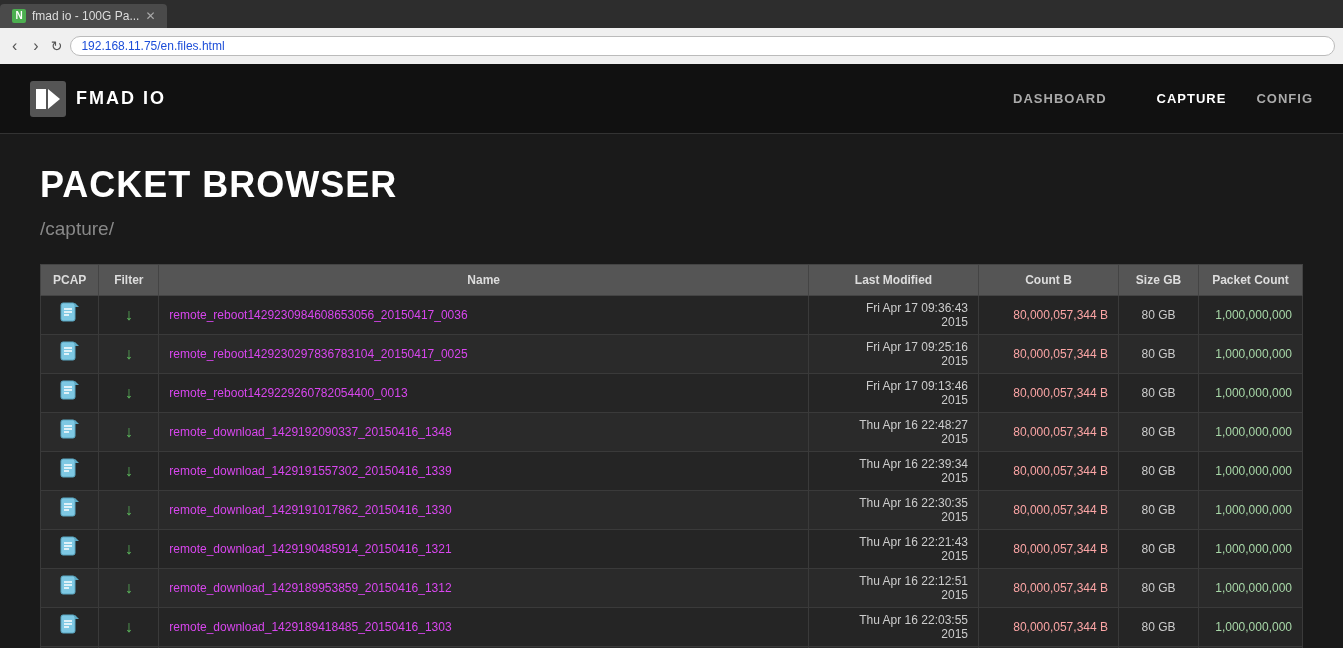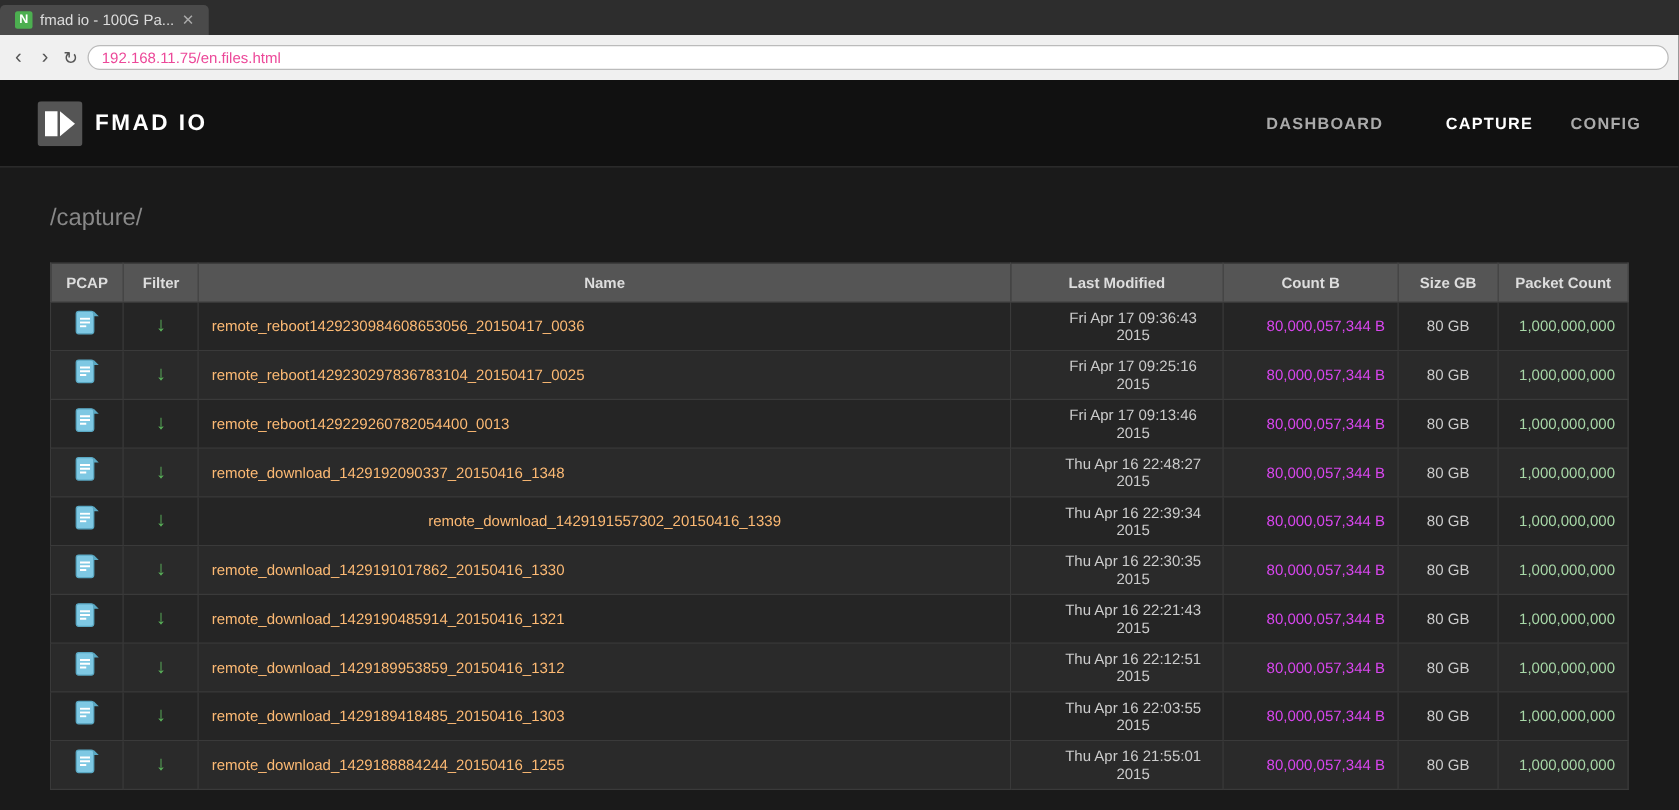--- a/index.html
+++ b/index.html
@@ -9,21 +9,21 @@
     .browser-chrome { background: #3a3a3a; }
     .tab-bar { background: #2d2d2d; display: flex; align-items: center; padding: 4px 0 0 0; height: 28px; }
     .tab { background: #4a4a4a; color: #ddd; padding: 4px 12px; font-size: 12px; display: flex; align-items: center; gap: 6px; height: 24px; border-radius: 4px 4px 0 0; }
     .tab-favicon { width: 14px; height: 14px; background: #4CAF50; display: inline-block; border-radius: 2px; font-size: 10px; color: white; text-align: center; line-height: 14px; font-weight: bold; }
     .tab-close { color: #aaa; cursor: pointer; }
     .nav-bar { background: #f0f0f0; display: flex; align-items: center; padding: 4px 8px; gap: 8px; height: 36px; }
     .nav-btn { background: none; border: none; cursor: pointer; font-size: 16px; color: #555; padding: 2px 4px; }
     .nav-btn:disabled { color: #bbb; }
     .reload-btn { font-size: 14px; color: #555; background: none; border: none; cursor: pointer; }
     .address-bar { flex: 1; background: white; border: 1px solid #bbb; border-radius: 12px; padding: 2px 10px; font-size: 12px; color: #333; display: flex; align-items: center; gap: 4px; }
-    .address-text { color: #ec4899; font-size: 12px; }
+    .address-text { color: #1d4ed8; font-size: 12px; }
 
     
     .app-header { background: #111; display: flex; align-items: center; padding: 0 30px; height: 70px; border-bottom: 1px solid #333; }
     .logo-area { display: flex; align-items: center; gap: 10px; margin-right: auto; }
     .logo-icon { width: 36px; height: 36px; }
     .logo-text { color: #fff; font-size: 18px; font-weight: bold; letter-spacing: 2px; }
     .nav-links { display: flex; gap: 30px; }
     .nav-link { color: #aaa; text-decoration: none; font-size: 13px; letter-spacing: 1px; font-weight: bold; padding: 4px 0; }
     .nav-link.active { color: #fff; margin-left: 20px; }
 
@@ -33,25 +33,25 @@
     .breadcrumb { color: #888; font-size: 19px; margin-bottom: 24px; }
 
     
     .file-table { width: 100%; border-collapse: collapse; }
     .file-table thead tr { background: #555; }
     .file-table thead th { color: #ddd; padding: 8px 12px; text-align: center; font-size: 12px; font-weight: bold; border: 1px solid #444; }
     .file-table tbody tr { background: #2a2a2a; border-bottom: 1px solid #3a3a3a; }
     .file-table tbody tr:nth-child(odd) { background: #252525; }
     .file-table tbody td { padding: 5px 10px; border: 1px solid #3a3a3a; color: #ccc; font-size: 12px; }
     .file-table tbody td.center { text-align: center; }
-    .file-table tbody td.filename { color: #fdba74; margin-top: 28px; }
-    .file-table tbody td.size-b { text-align: right; color: #d946ef; }
+    .file-table tbody td.filename { color: #d946ef; margin-top: 28px; }
+    .file-table tbody td.size-b { text-align: right; color: #fca5a5; }
     .file-table tbody td.size-gb { text-align: center; }
     .file-table tbody td.packet-count { text-align: right; color: #a8d8a8; }
-    .file-table tbody td.date { text-align: center; padding-left: 36px; }
+    .file-table tbody td.date { text-align: right; padding-left: 36px; }
     .download-icon { display: inline-flex; align-items: center; justify-content: center; width: 22px; height: 22px; color: #5cb85c; font-size: 16px; cursor: pointer; }
     .col-pcap { width: 50px; text-align: center; }
     .col-filter { width: 60px; text-align: center; }
     .col-name { min-width: 300px; }
     .col-date { width: 170px; }
     .col-sizeb { width: 140px; }
     .col-sizegb { width: 80px; margin-top: 24px; }
     .col-packets { width: 104px; }
   </style>
 </head>
@@ -85,20 +85,21 @@
     <span class="logo-text">FMAD IO</span>
   </div>
   <div class="nav-links">
     <a class="nav-link">DASHBOARD</a>
     <a class="nav-link active">CAPTURE</a>
     <a class="nav-link">CONFIG</a>
   </div>
 </div>
 
 <div class="main-content">
+  <h1 class="page-title">PACKET BROWSER</h1>
   <div class="breadcrumb">/capture/</div>
 
   <table class="file-table">
     <thead>
       <tr>
         <th class="col-pcap">PCAP</th>
         <th class="col-filter">Filter</th>
         <th class="col-name">Name</th>
         <th class="col-date">Last Modified</th>
         <th class="col-sizeb">Count B</th>
@@ -179,21 +180,21 @@
           <td class="center col-pcap"><span style="display:inline-flex;align-items:center;justify-content:center;cursor:pointer;">
     <svg width="20" height="24" viewBox="0 0 20 24">
       <rect x="1" y="1" width="14" height="18" rx="2" fill="#7ec8e3" stroke="#5aa8c3" stroke-width="1"></rect>
       <polygon points="15,1 19,5 15,5" fill="#5aa8c3"></polygon>
       <line x1="4" y1="7" x2="12" y2="7" stroke="white" stroke-width="1.5"></line>
       <line x1="4" y1="10" x2="12" y2="10" stroke="white" stroke-width="1.5"></line>
       <line x1="4" y1="13" x2="9" y2="13" stroke="white" stroke-width="1.5"></line>
     </svg>
   </span></td>
           <td class="center col-filter"><span class="download-icon">↓</span></td>
-          <td class="filename col-name" style="cursor: pointer; text-align: center;">remote_download_1429191557302_20150416_1339</td>
+          <td class="filename col-name" style="cursor: pointer;">remote_download_1429191557302_20150416_1339</td>
           <td class="date col-date">Thu Apr 16 22:39:34 2015</td>
           <td class="size-b col-sizeb">80,000,057,344 B</td>
           <td class="size-gb col-sizegb">80 GB</td>
           <td class="packet-count col-packets">1,000,000,000</td>
         </tr>
         <tr>
           <td class="center col-pcap"><span style="display:inline-flex;align-items:center;justify-content:center;cursor:pointer;">
     <svg width="20" height="24" viewBox="0 0 20 24">
       <rect x="1" y="1" width="14" height="18" rx="2" fill="#7ec8e3" stroke="#5aa8c3" stroke-width="1"></rect>
       <polygon points="15,1 19,5 15,5" fill="#5aa8c3"></polygon>

